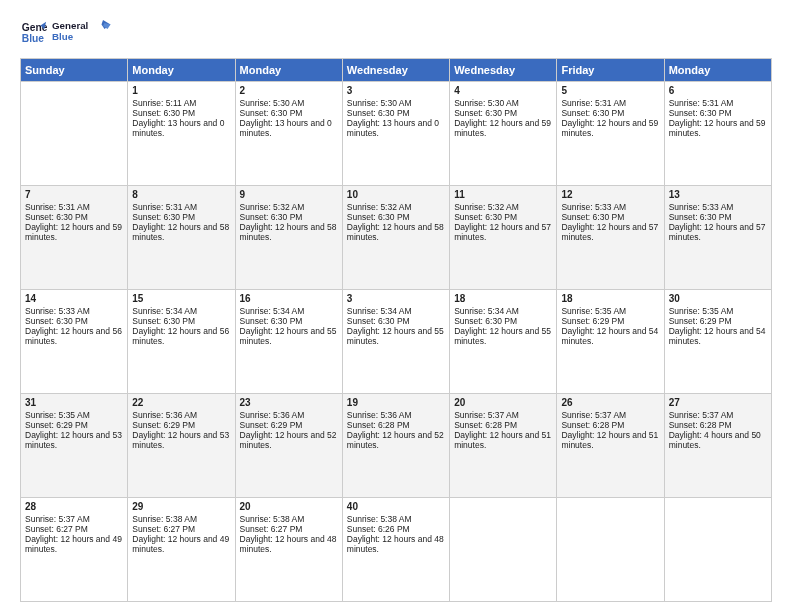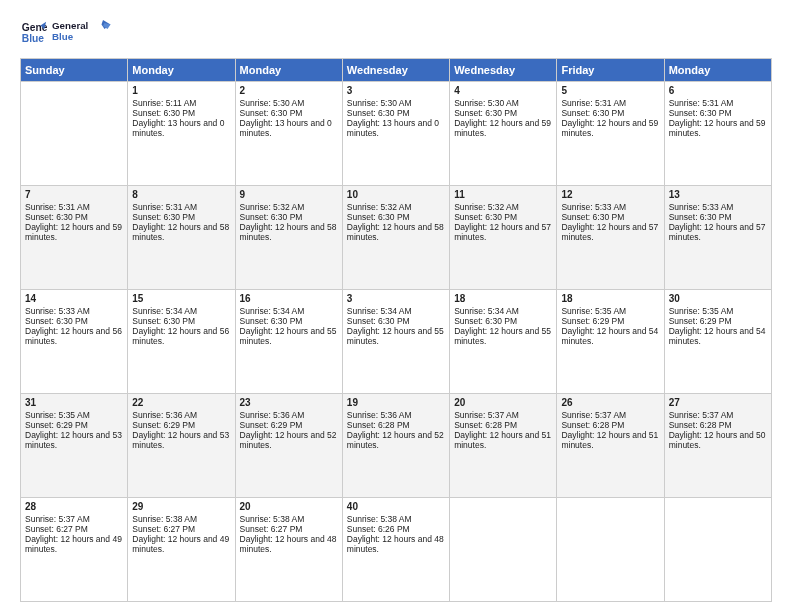--- a/index.html
+++ b/index.html
@@ -153,21 +153,21 @@
           <td><span class="day-num">18</span><span>Sunrise: 5:35 AM</span><br><span>Sunset: 6:29 PM</span><br><span>Daylight: 12 hours and 54 minutes.</span></td>
           <td><span class="day-num">30</span><span>Sunrise: 5:35 AM</span><br><span>Sunset: 6:29 PM</span><br><span>Daylight: 12 hours and 54 minutes.</span></td>
         </tr>
         <tr>
           <td><span class="day-num">31</span><span>Sunrise: 5:35 AM</span><br><span>Sunset: 6:29 PM</span><br><span>Daylight: 12 hours and 53 minutes.</span></td>
           <td><span class="day-num">22</span><span>Sunrise: 5:36 AM</span><br><span>Sunset: 6:29 PM</span><br><span>Daylight: 12 hours and 53 minutes.</span></td>
           <td><span class="day-num">23</span><span>Sunrise: 5:36 AM</span><br><span>Sunset: 6:29 PM</span><br><span>Daylight: 12 hours and 52 minutes.</span></td>
           <td><span class="day-num">19</span><span>Sunrise: 5:36 AM</span><br><span>Sunset: 6:28 PM</span><br><span>Daylight: 12 hours and 52 minutes.</span></td>
           <td><span class="day-num">20</span><span>Sunrise: 5:37 AM</span><br><span>Sunset: 6:28 PM</span><br><span>Daylight: 12 hours and 51 minutes.</span></td>
           <td><span class="day-num">26</span><span>Sunrise: 5:37 AM</span><br><span>Sunset: 6:28 PM</span><br><span>Daylight: 12 hours and 51 minutes.</span></td>
-          <td><span class="day-num">27</span><span>Sunrise: 5:37 AM</span><br><span>Sunset: 6:28 PM</span><br><span>Daylight: 12 hours and 50 minutes.</span></td>
+          <td><span class="day-num">27</span><span>Sunrise: 5:37 AM</span><br><span>Sunset: 6:28 PM</span><br><span>Daylight: 4 hours and 50 minutes.</span></td>
         </tr>
         <tr>
           <td><span class="day-num">28</span><span>Sunrise: 5:37 AM</span><br><span>Sunset: 6:27 PM</span><br><span>Daylight: 12 hours and 49 minutes.</span></td>
           <td><span class="day-num">29</span><span>Sunrise: 5:38 AM</span><br><span>Sunset: 6:27 PM</span><br><span>Daylight: 12 hours and 49 minutes.</span></td>
           <td><span class="day-num">20</span><span>Sunrise: 5:38 AM</span><br><span>Sunset: 6:27 PM</span><br><span>Daylight: 12 hours and 48 minutes.</span></td>
           <td><span class="day-num">40</span><span>Sunrise: 5:38 AM</span><br><span>Sunset: 6:26 PM</span><br><span>Daylight: 12 hours and 48 minutes.</span></td>
           <td class="empty-cell"></td>
           <td class="empty-cell"></td>
           <td class="empty-cell"></td>
         </tr>

